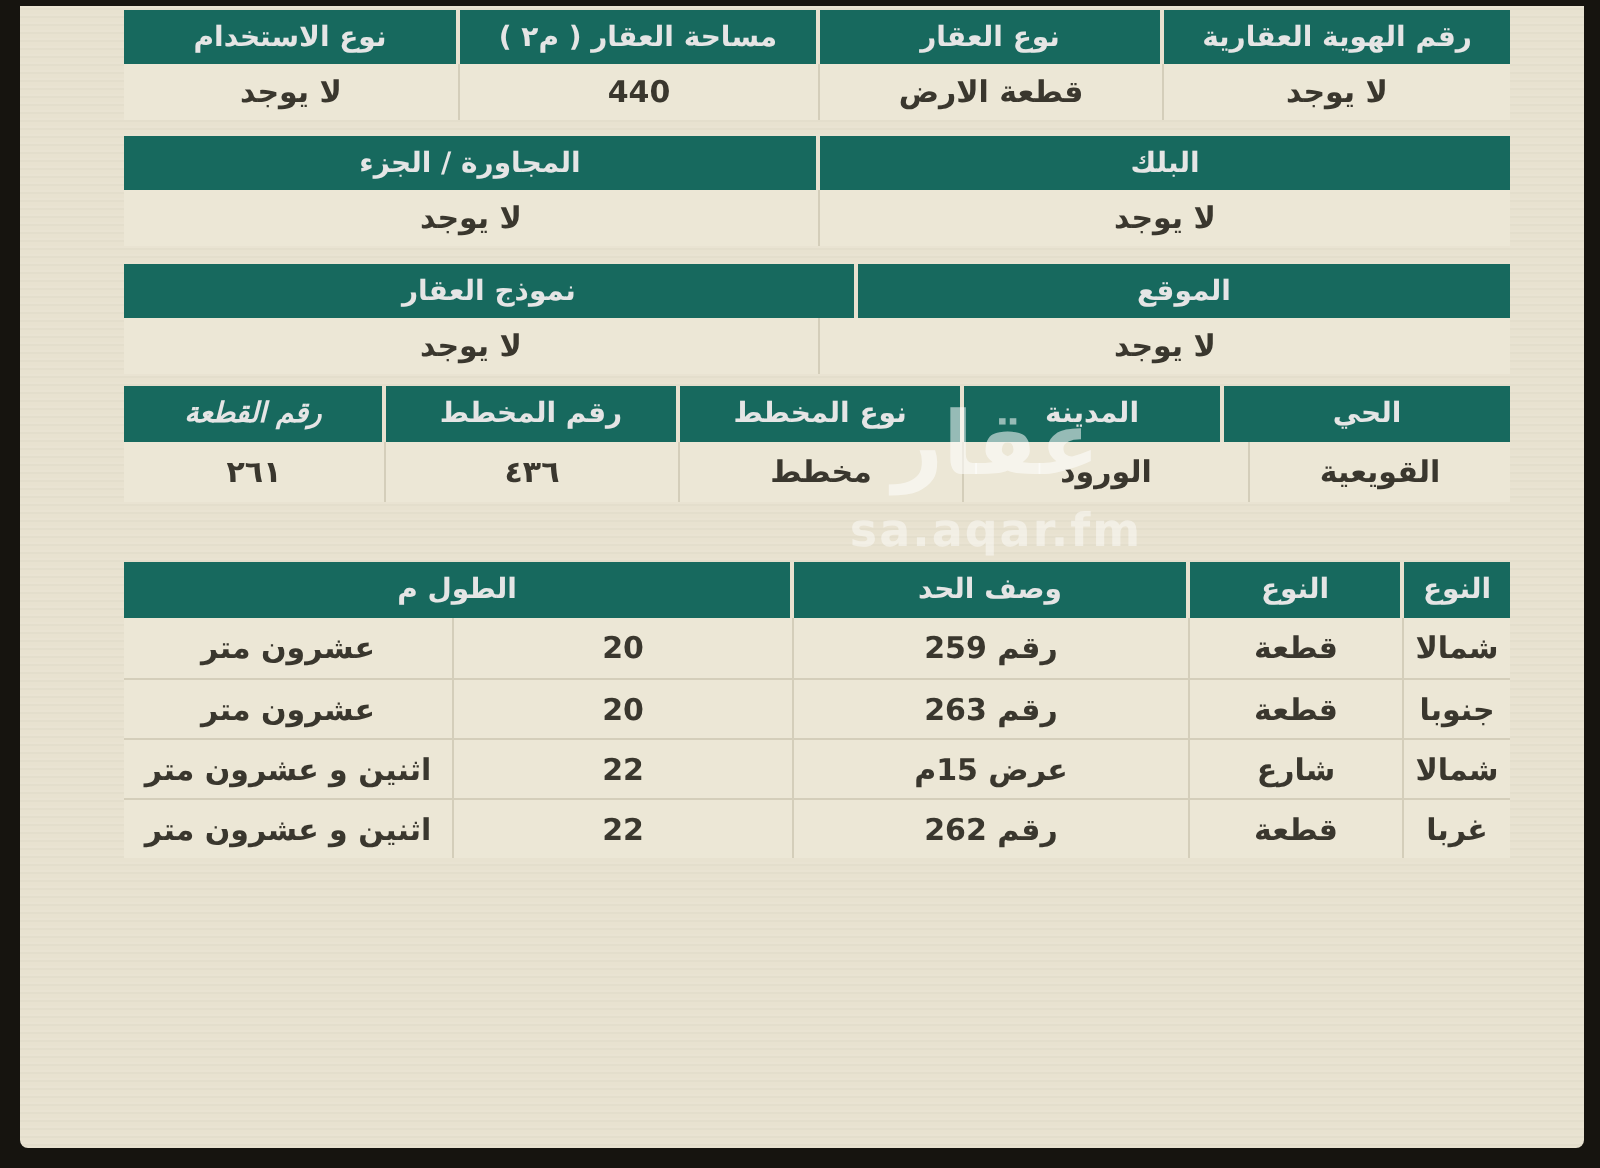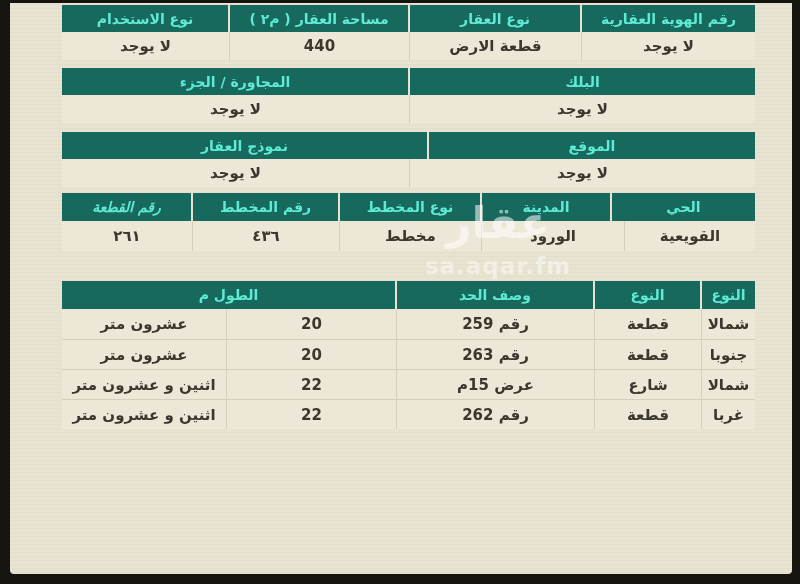--- a/index.html
+++ b/index.html
@@ -13,21 +13,21 @@
     background-image:repeating-linear-gradient(180deg, rgba(255,255,255,0.05) 0 1px, rgba(0,0,0,0.018) 1px 2px, transparent 2px 4px);
     border-radius:0 0 4px 4px;
   }
   .tbl{position:absolute;left:52px;width:693px;direction:rtl;}
   .row{display:flex;width:100%;}
   .cell{
     display:flex;align-items:center;justify-content:center;
     box-sizing:border-box;white-space:nowrap;overflow:hidden;
   }
   .hrow .cell{
-    background:#17695e;color:#5eead4;font-weight:bold;font-size:14px;height:27px;
+    background:#17695e;color:#e5e5e5;font-weight:bold;font-size:14px;height:27px;
   }
   .hrow .cell + .cell{border-right:2px solid #e8e2d0;}
   .vrow .cell{
     background:#ece7d6;color:#3a372e;font-weight:600;font-size:15px;height:28px;
   }
   .vrow .cell + .cell{border-right:1px solid #d4ceba;}
   .btbl .hrow .cell{height:28px;}
   .btbl .vrow .cell{height:30px;}
   .btbl .vrow + .vrow .cell{border-top:1px solid #d4ceba;}
   .watermark{

